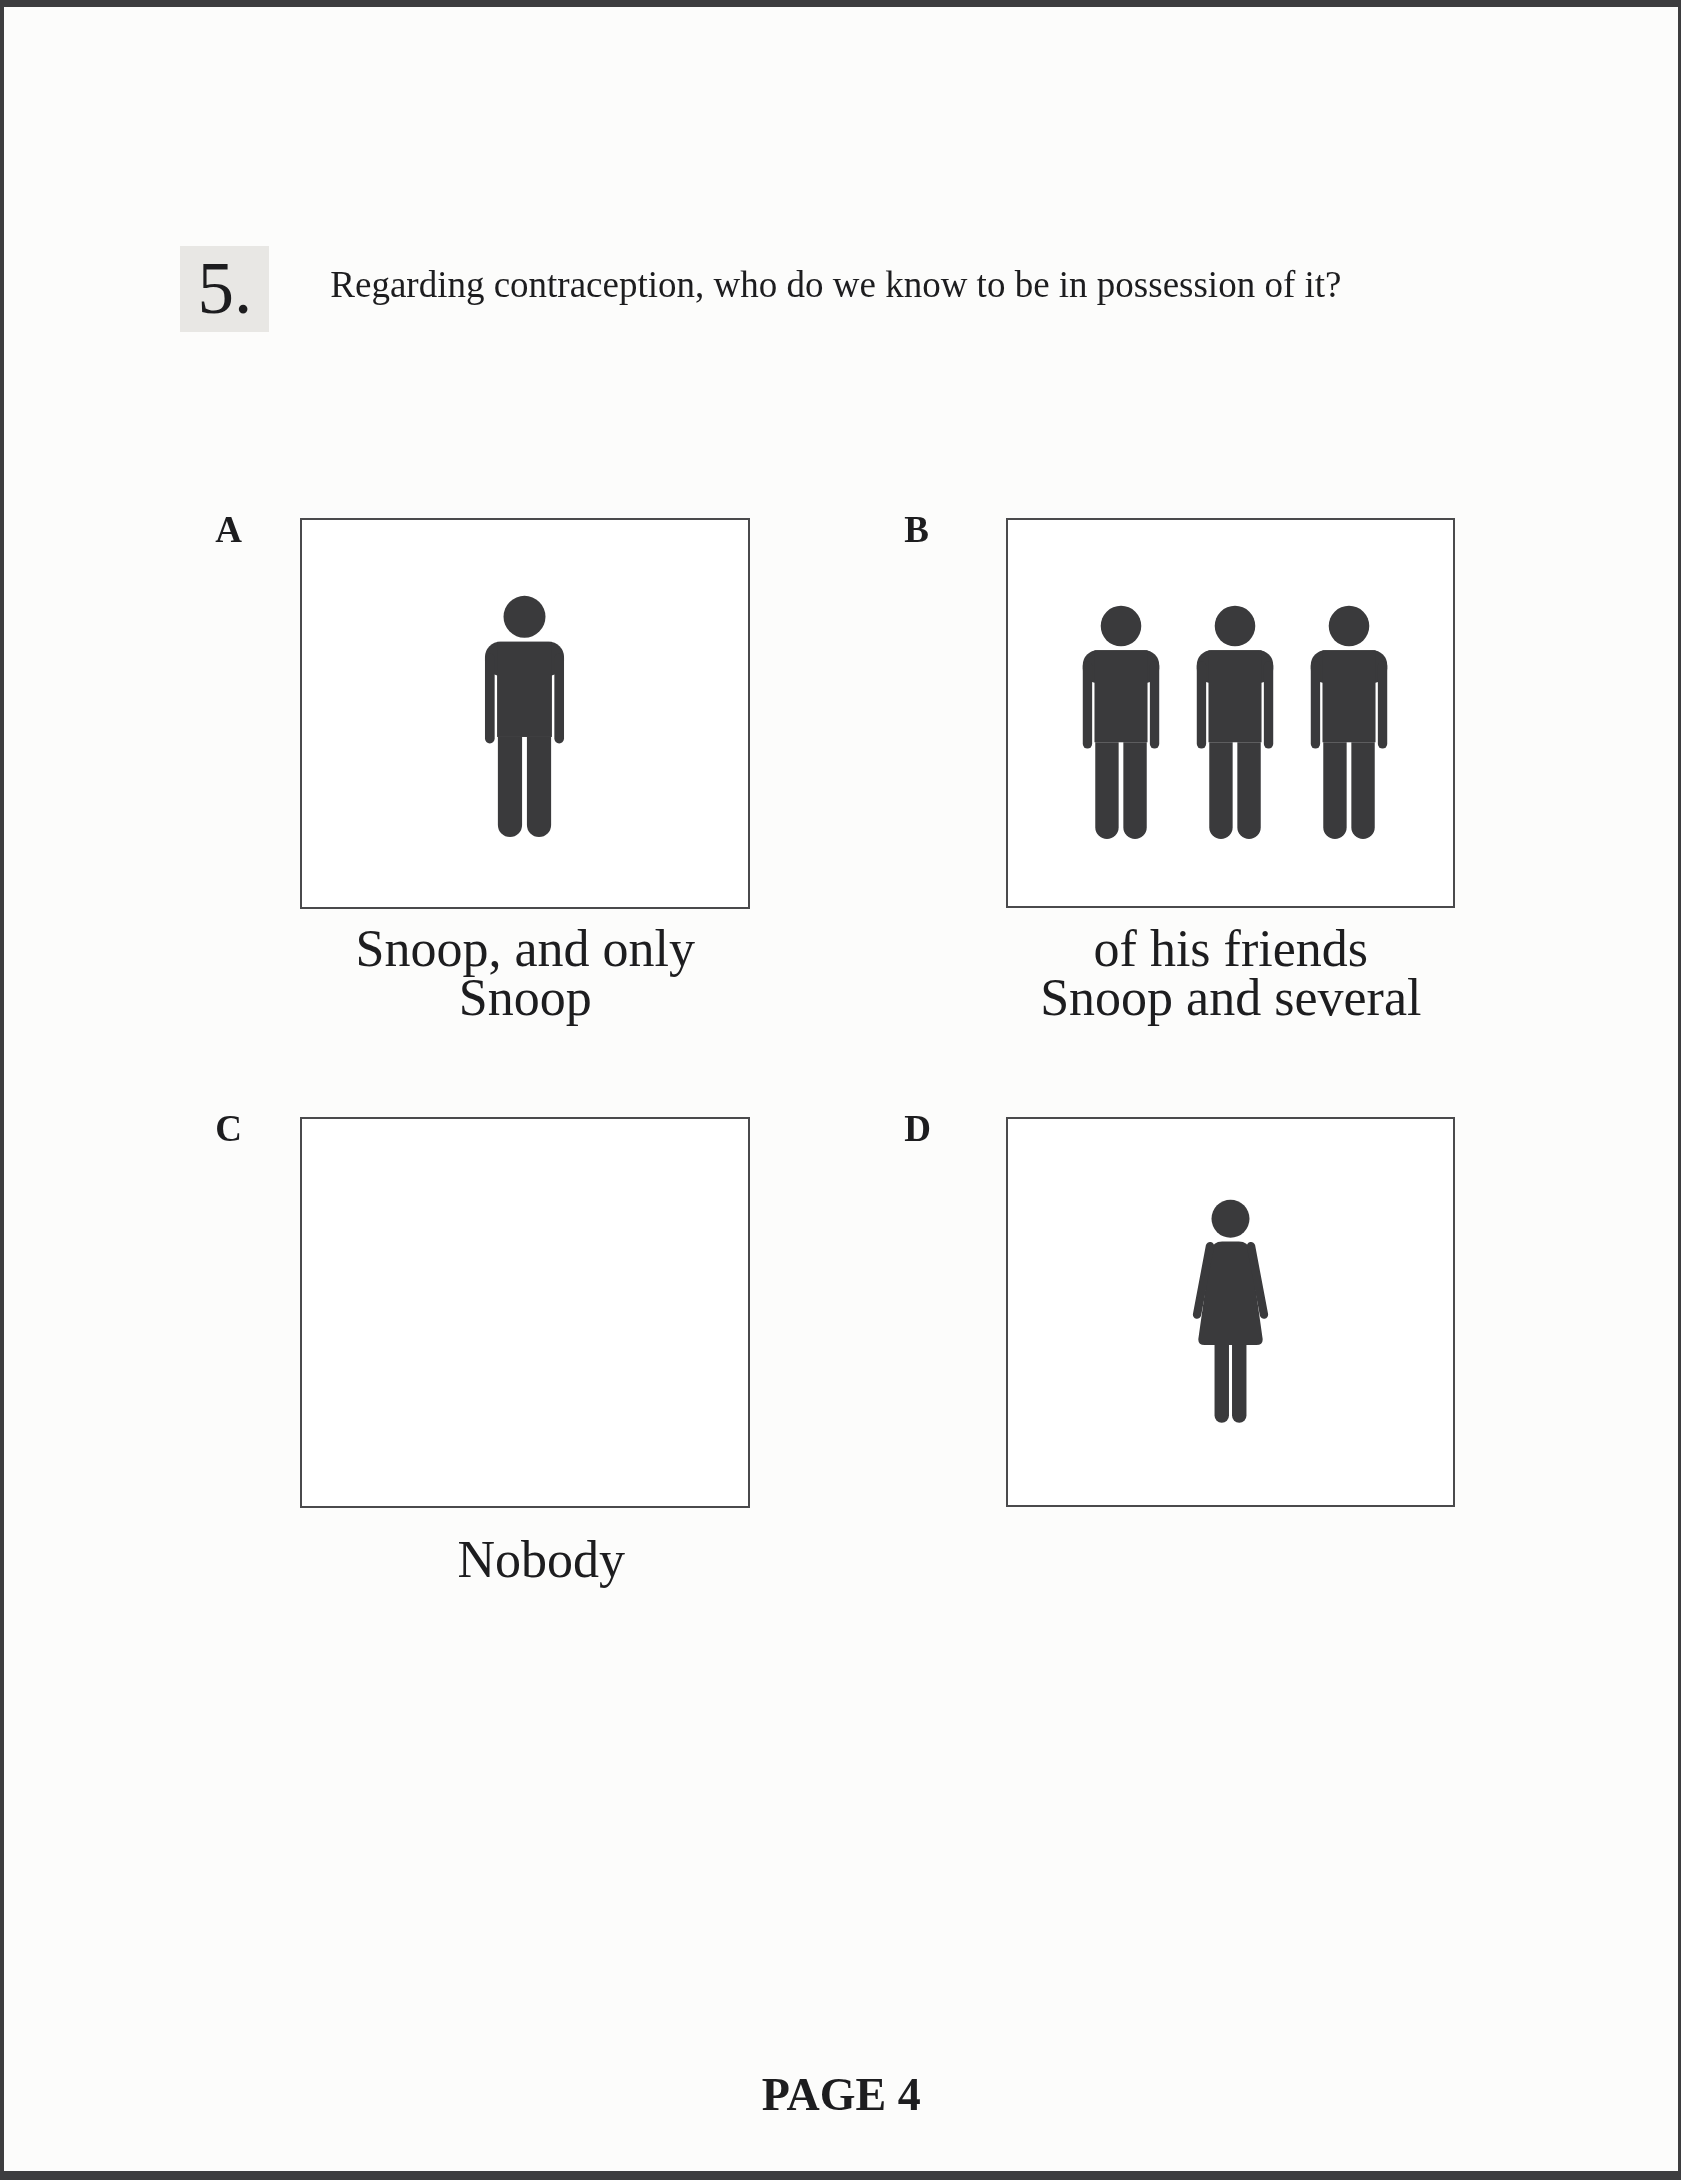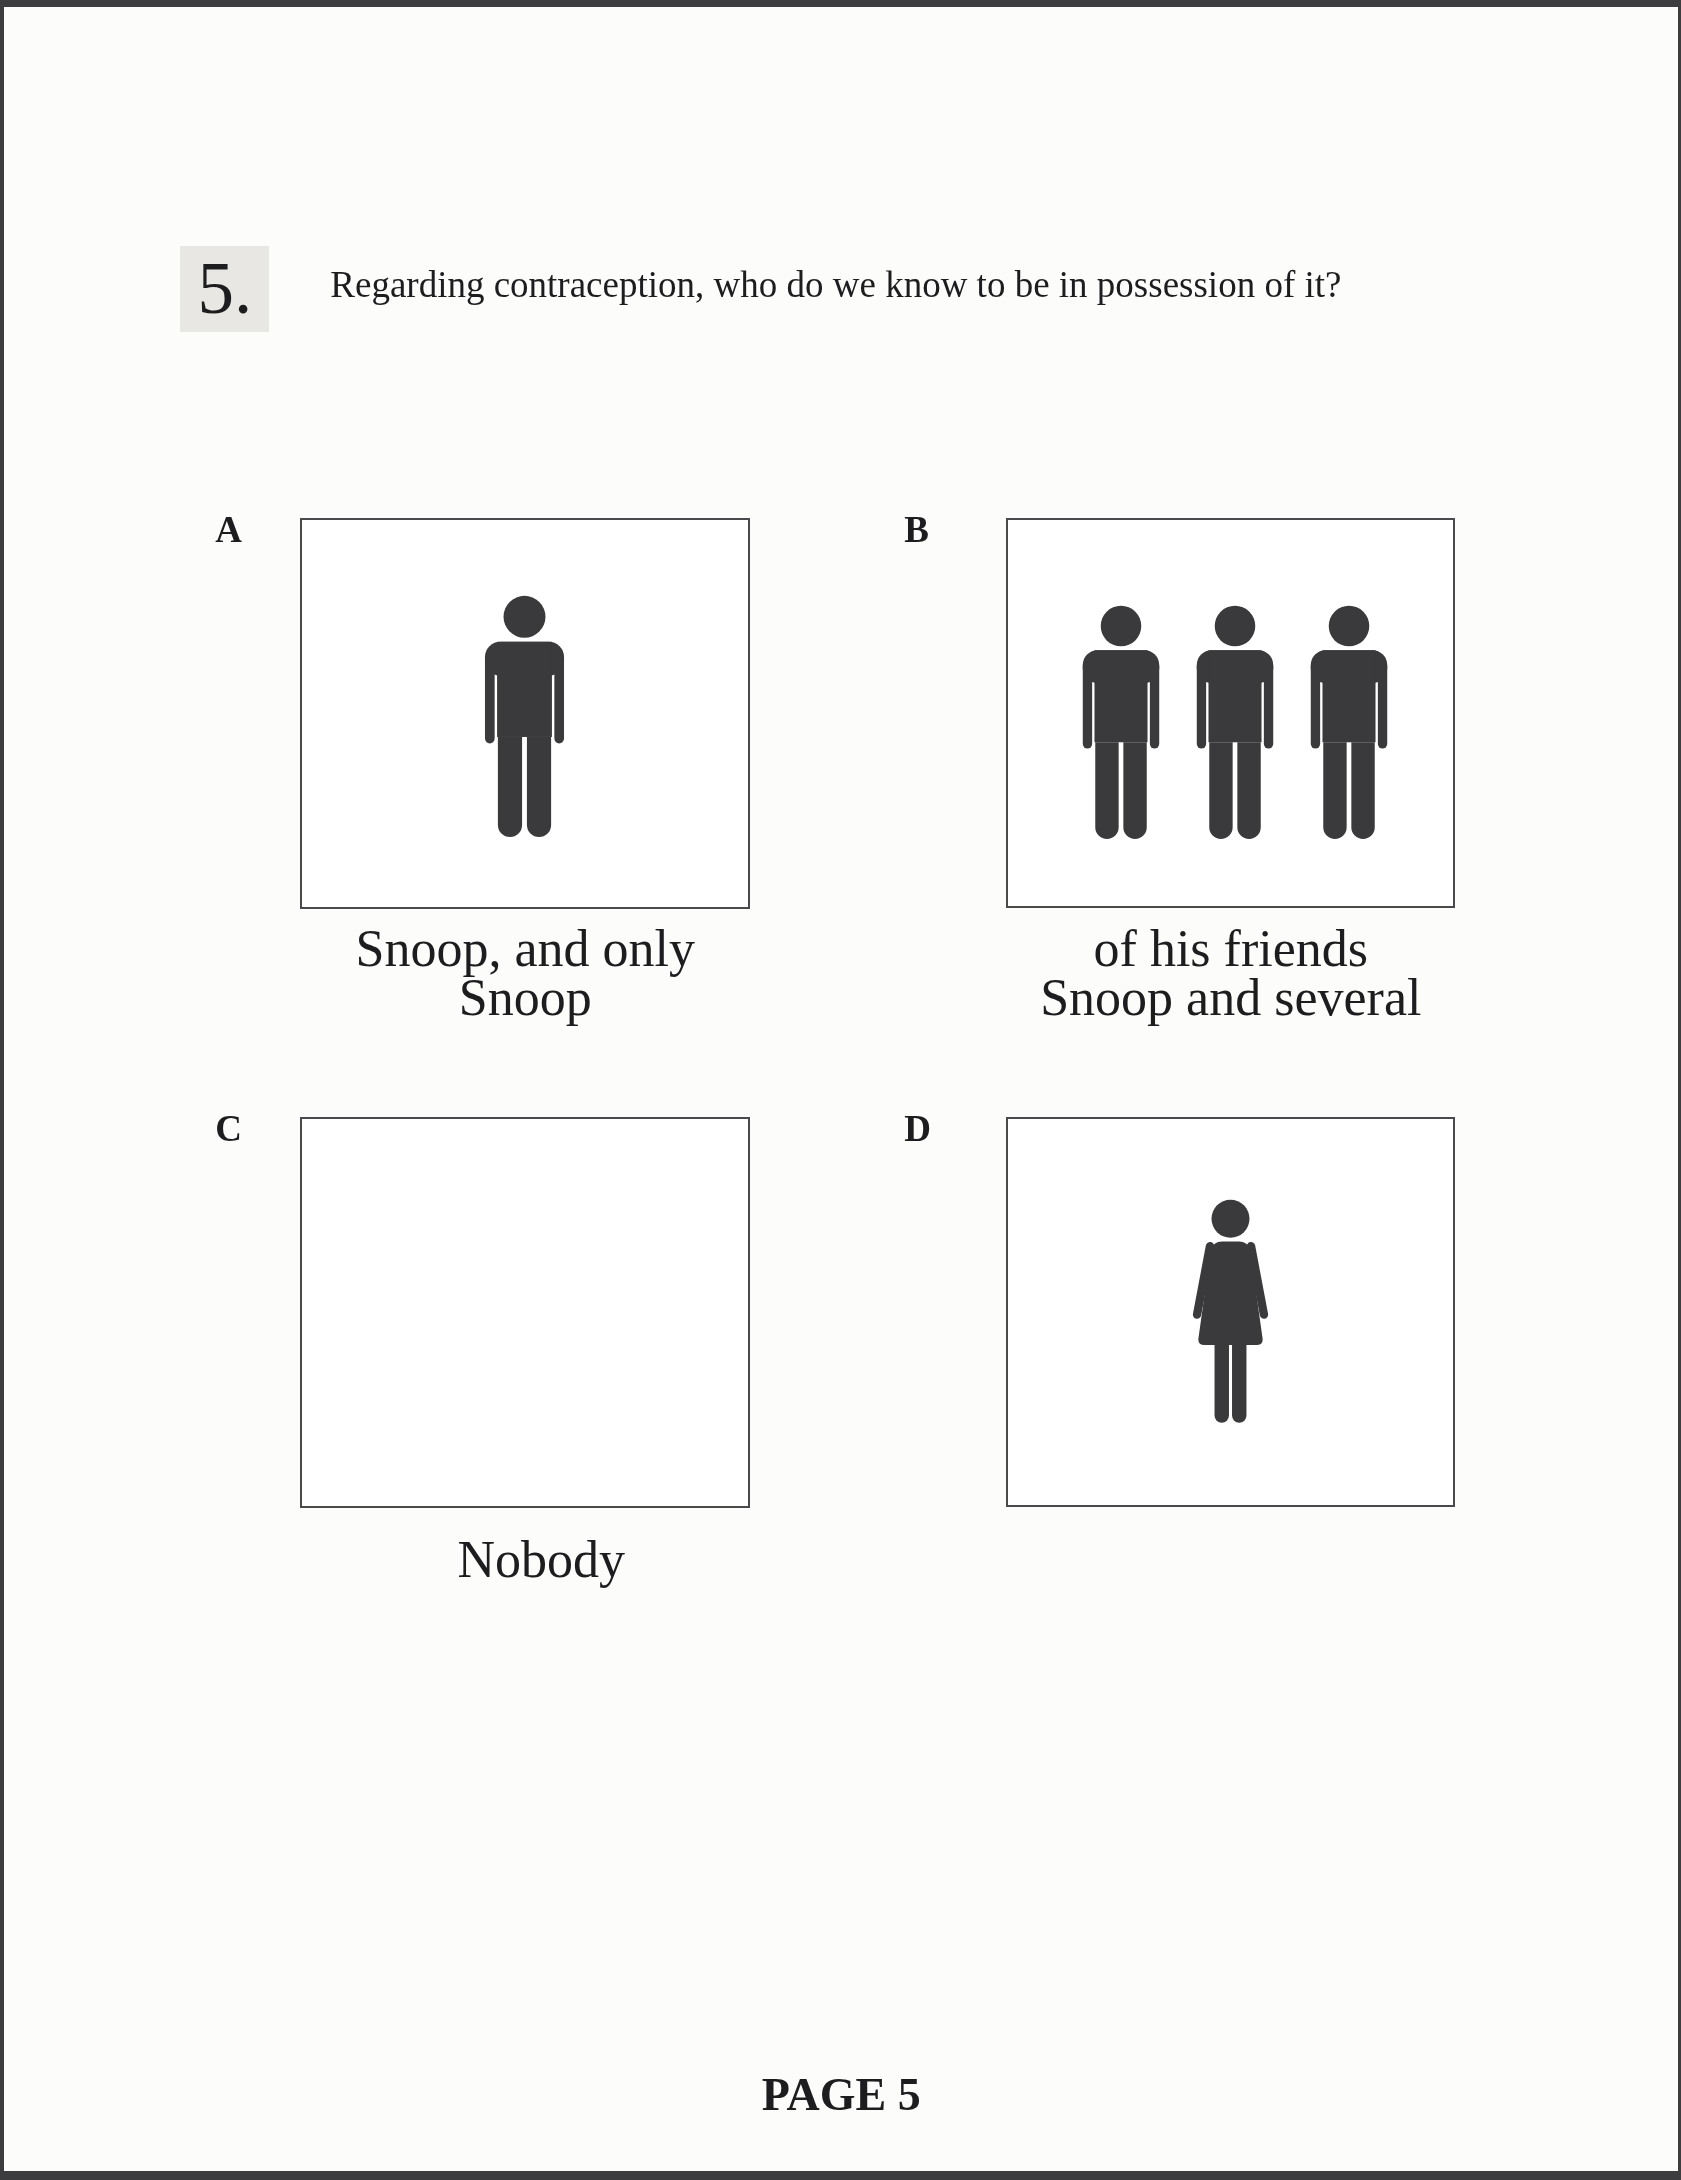--- a/index.html
+++ b/index.html
@@ -150,16 +150,16 @@
     <span class="cl">Nobody</span>
     <span class="cl"></span>
   </div>
 
   <div class="letter d">D</div>
   <div class="box d"></div>
   <svg class="figure woman-d" viewBox="0 0 114 300">
       <use href="#woman"></use>
     </svg>
 
-  <div class="footer">PAGE 5</div>
+  <div class="footer">PAGE 4</div>
 
 </div>
 
 
 </body></html>

